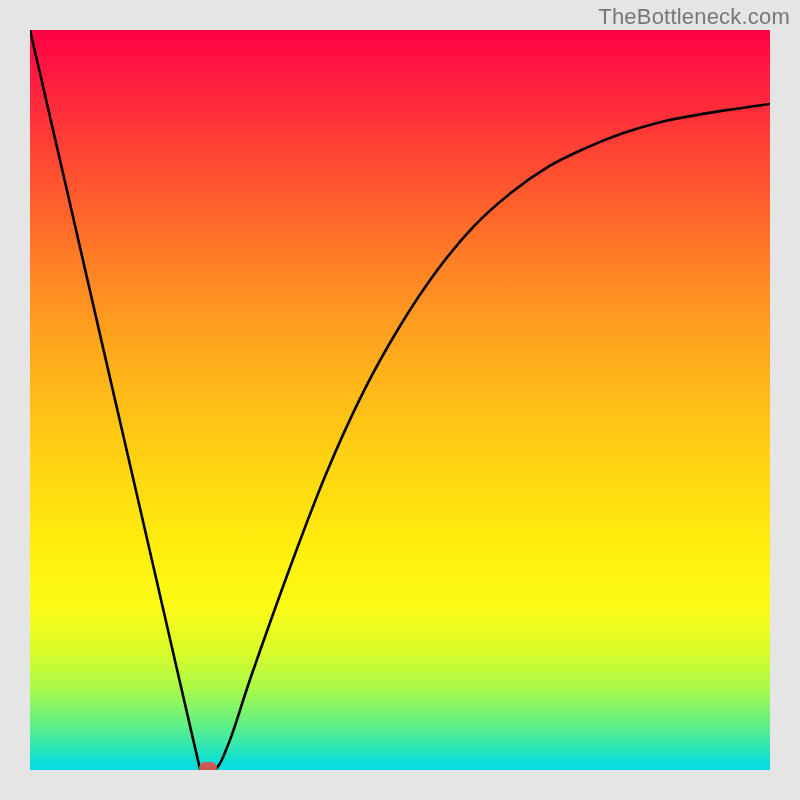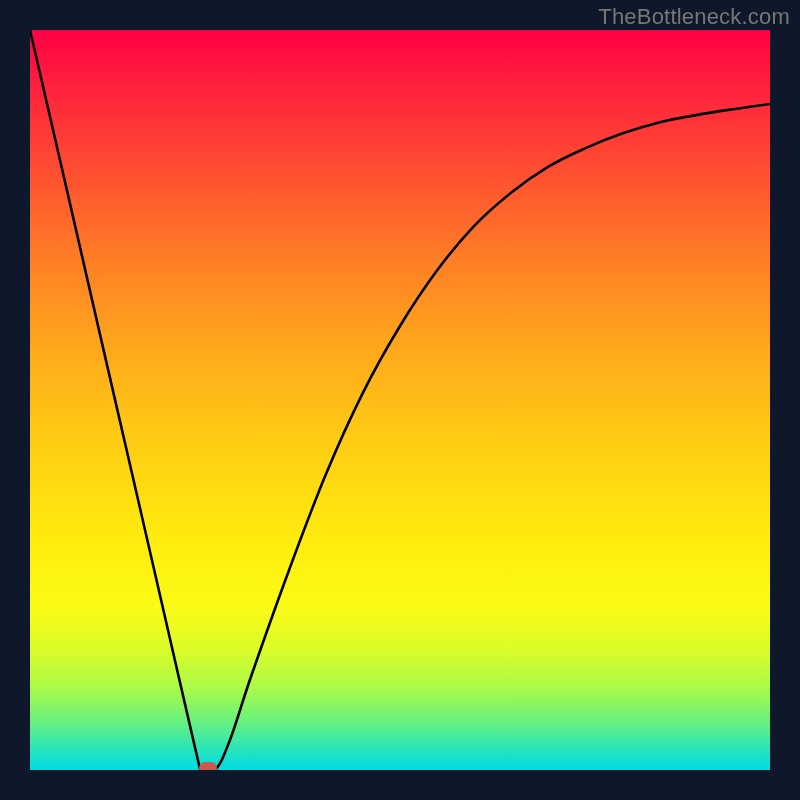--- a/index.html
+++ b/index.html
@@ -8,21 +8,21 @@
     width: 800px;
     height: 800px;
     overflow: hidden;
     background: #000;
     font-family: Arial, Helvetica, sans-serif;
   }
   .frame {
     position: relative;
     width: 800px;
     height: 800px;
-    background: #0f172a;
+    background: #e5e5e5;
   }
   .plot {
     position: absolute;
     left: 30px;
     top: 30px;
     width: 740px;
     height: 740px;
     overflow: hidden;
   }
   .gradient {

